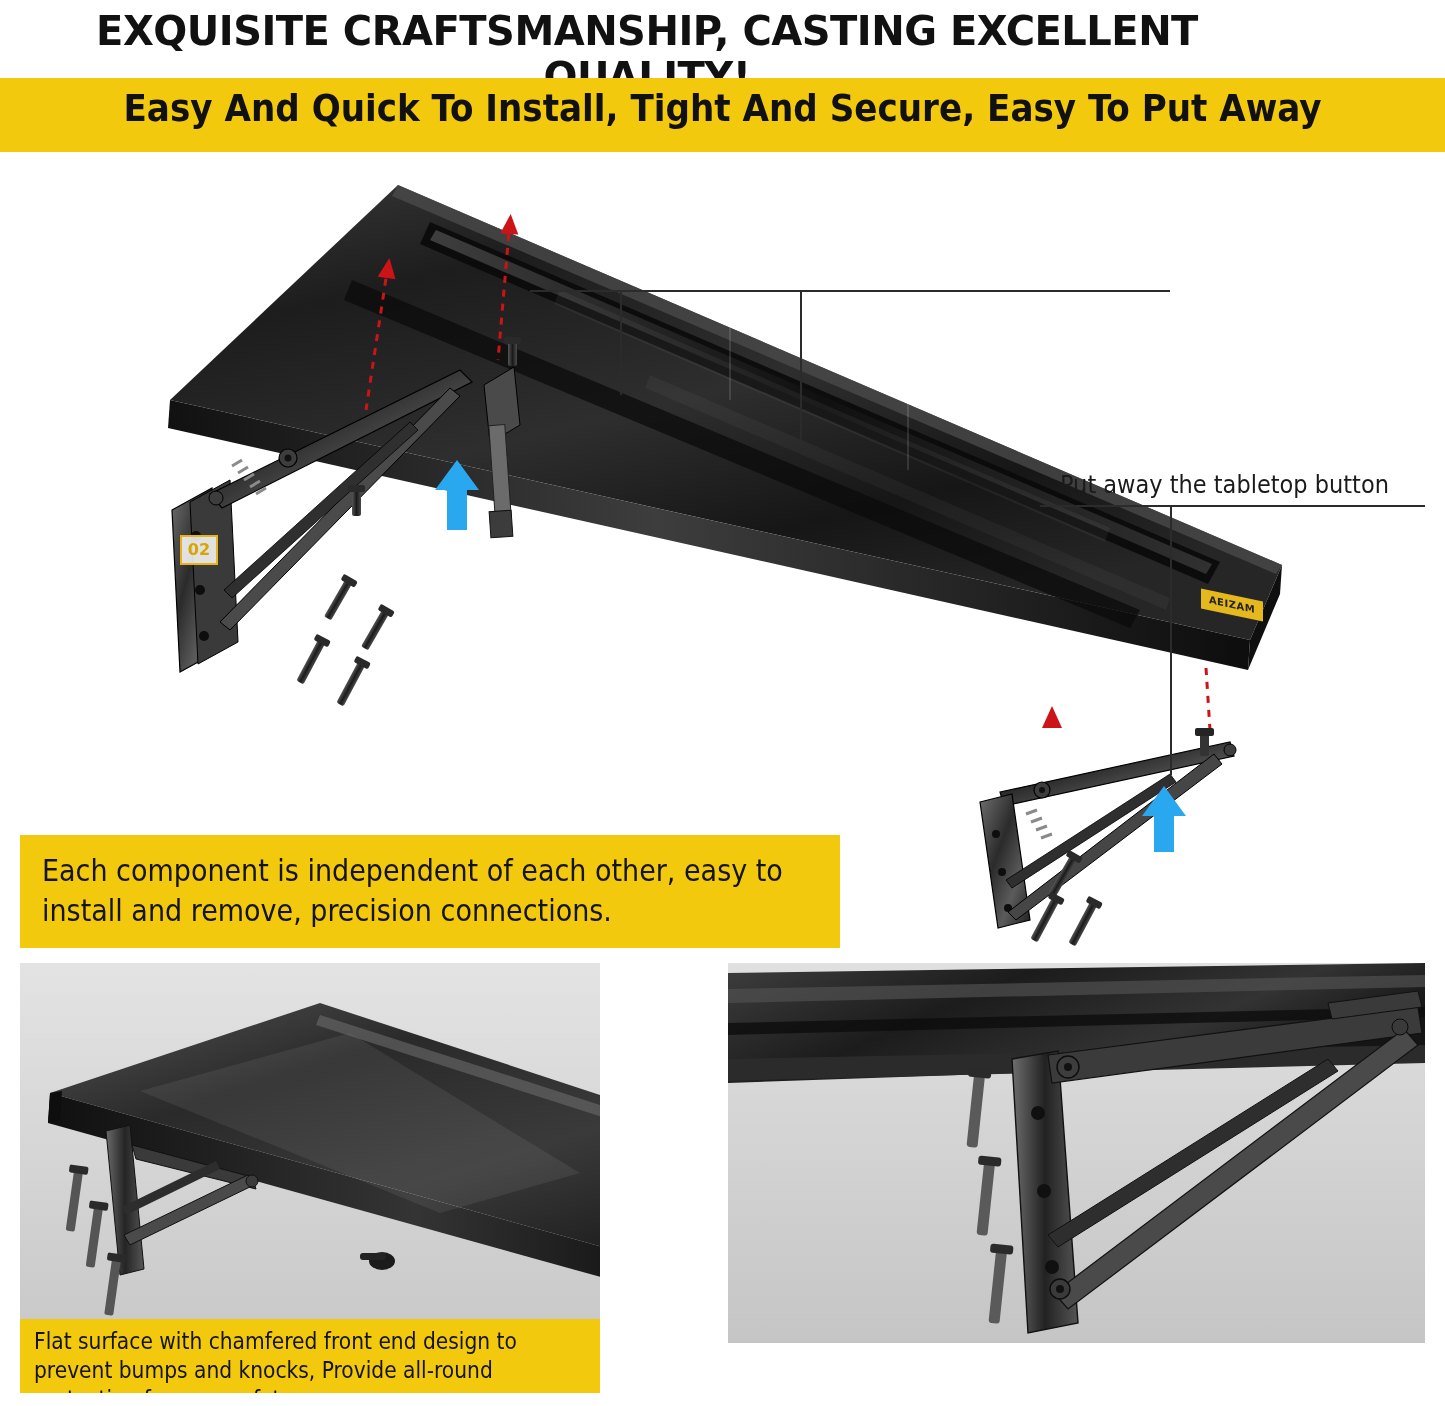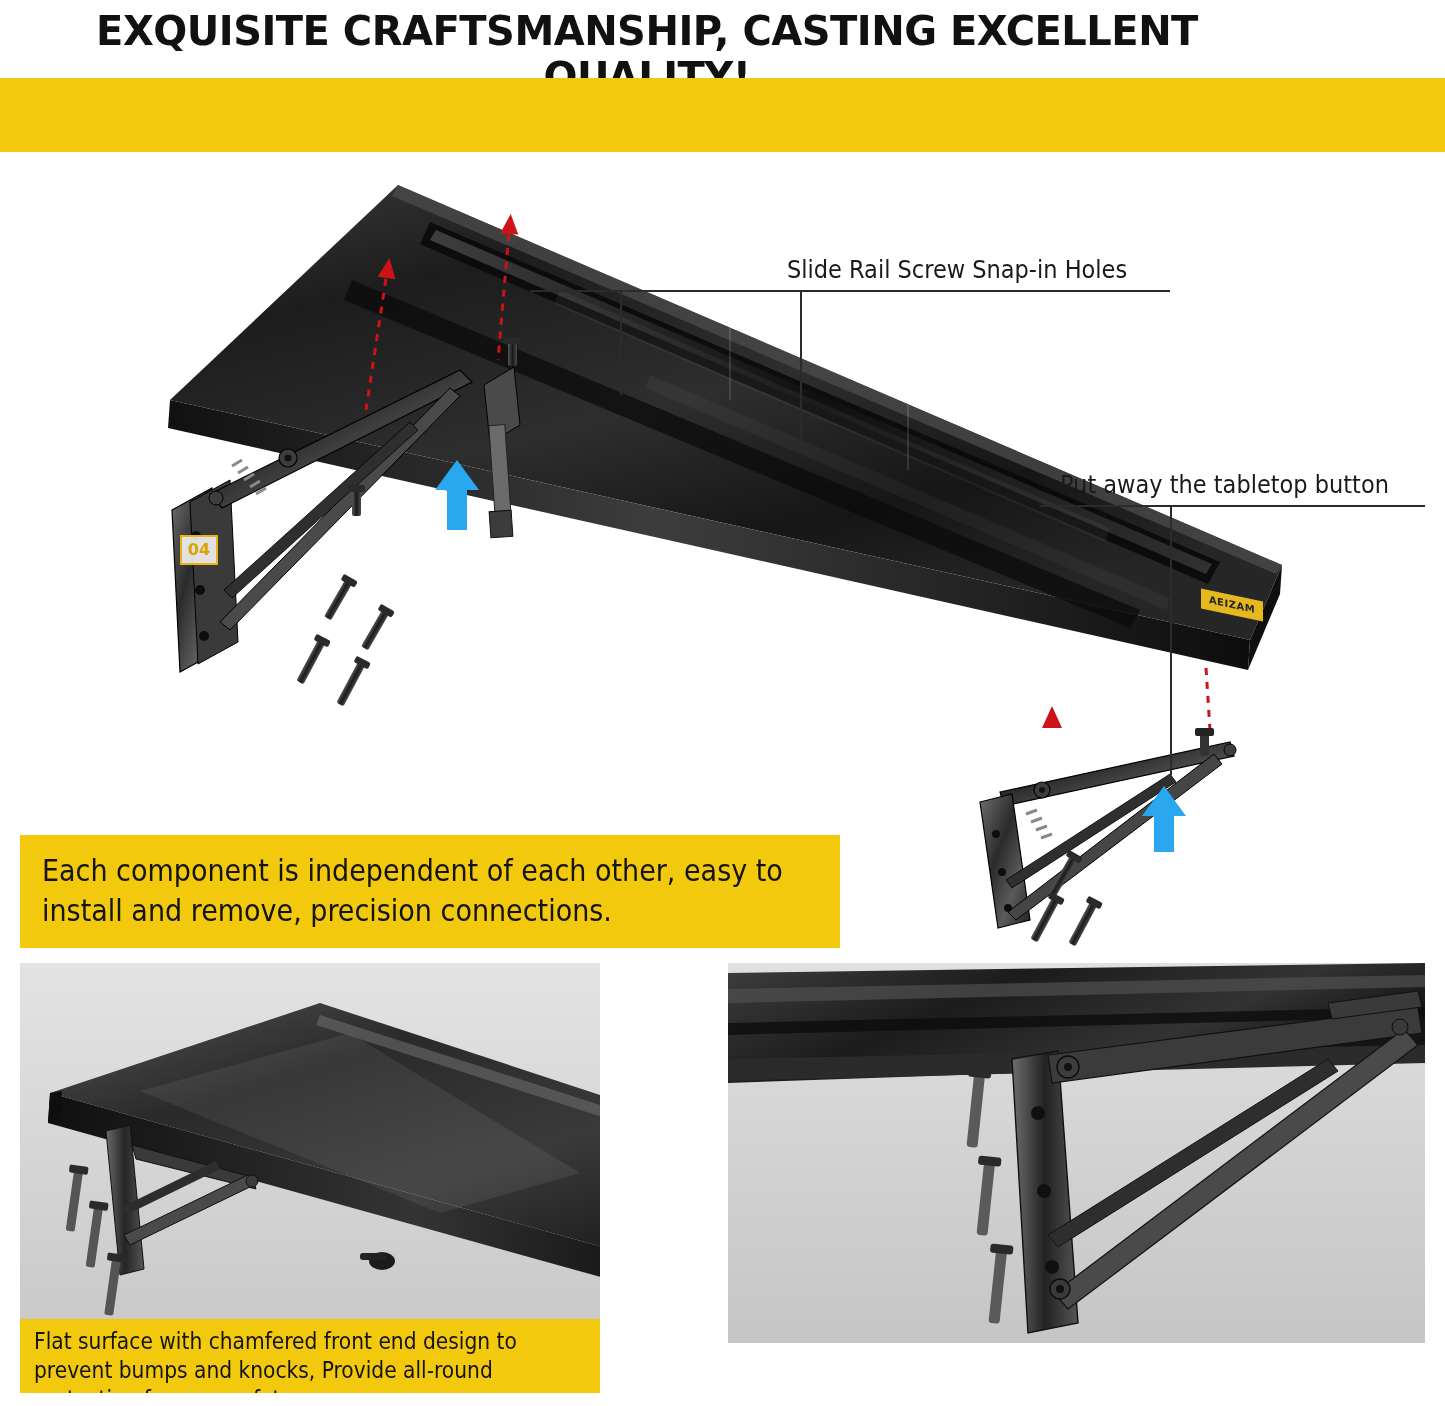--- a/index.html
+++ b/index.html
@@ -168,20 +168,21 @@
   }
 
   svg { overflow: visible; }
 </style>
 </head>
 <body>
 
 <div class="header">
   <div class="header-line1">EXQUISITE CRAFTSMANSHIP, CASTING EXCELLENT QUALITY!</div>
   <div class="header-bar"></div>
+  <div class="header-line2">Easy And Quick To Install, Tight And Secure, Easy To Put Away</div>
 </div>
 
 <div class="hero">
 
   <div class="tabletop-wrap">
     <svg width="1180" height="520" viewBox="0 0 1180 520">
       <defs>
         <linearGradient id="topFace" x1="0" y1="0" x2="0.6" y2="1">
           <stop offset="0%" stop-color="#3a3a3a"></stop>
           <stop offset="25%" stop-color="#1d1d1d"></stop>
@@ -356,30 +357,29 @@
         <line x1="196" y1="8" x2="200" y2="70"></line>
       </g>
       <path d="M 42,46 l -10,22 l 20,0 Z" fill="#cc1418"></path>
       <g transform="translate(190,74)">
         <rect x="0" y="0" width="9" height="22" rx="2" fill="#333"></rect>
         <rect x="-5" y="-6" width="19" height="8" rx="2" fill="#242424"></rect>
       </g>
     </svg>
   </div>
 
-  <div class="callout callout-1">Slide Rail Screw Snap-in Holes</div>
   <div class="leader" style="left:530px; top:130px; width:640px; height:2px;"></div>
   <div class="leader" style="left:620px; top:130px; width:2px; height:105px;"></div>
   <div class="leader" style="left:800px; top:130px; width:2px; height:150px;"></div>
 
   <div class="callout callout-2">Put away the tabletop button</div>
   <div class="leader" style="left:1040px; top:345px; width:385px; height:2px;"></div>
   <div class="leader" style="left:1170px; top:345px; width:2px; height:270px;"></div>
 
-  <div class="badge">04</div>
+  <div class="badge">02</div>
 
   <div class="brand-chip">AEIZAM</div>
 
   <div class="infobox">
     <p>Each component is independent of each other, easy to install and remove, precision connections.</p>
   </div>
 </div>
 
 <div class="panel panel-left">
   <div class="panel-photo">

